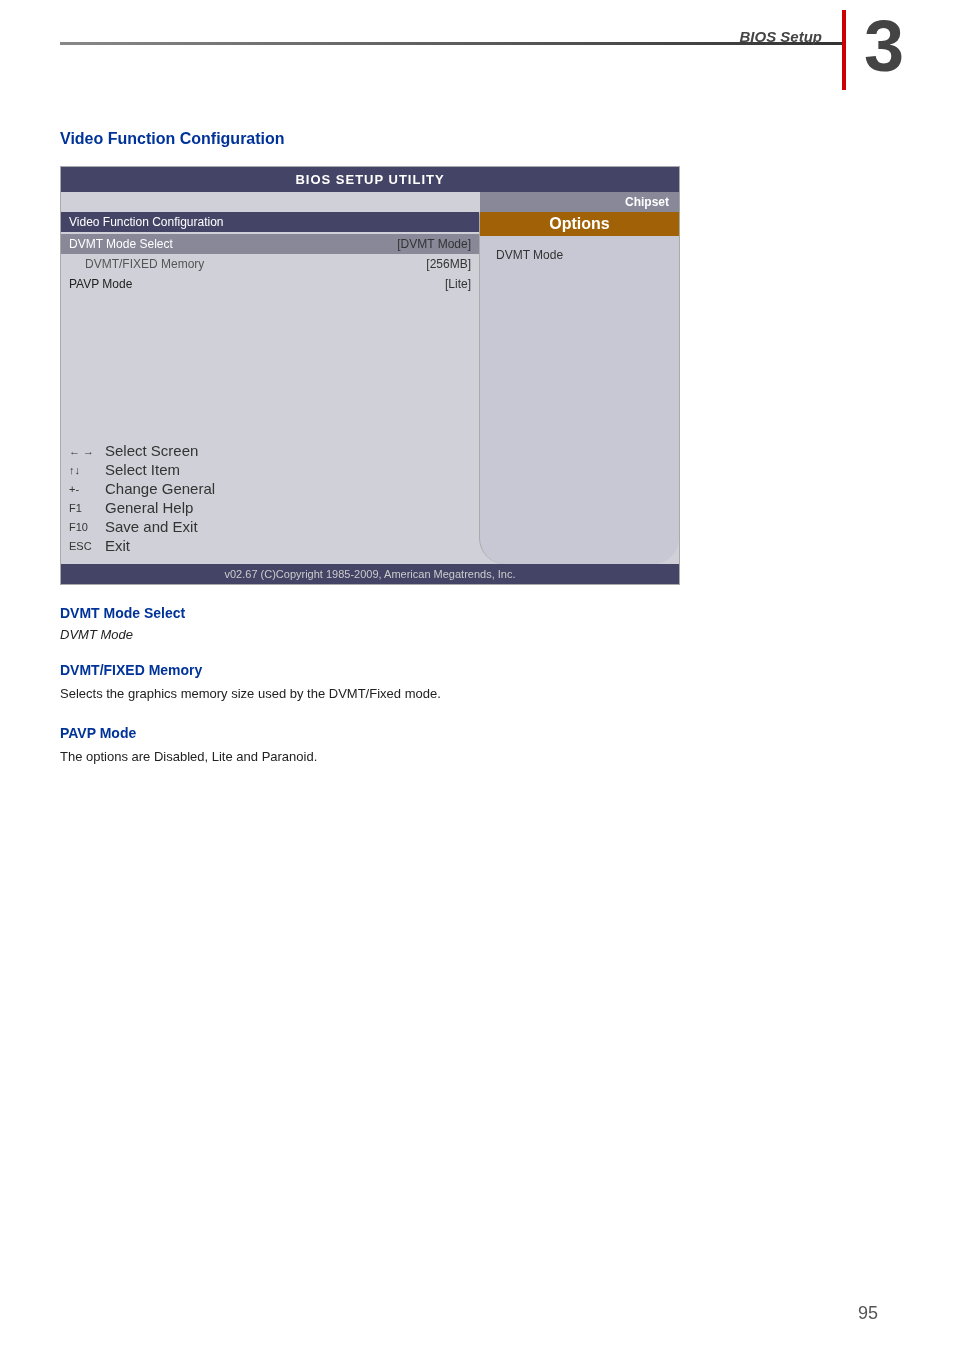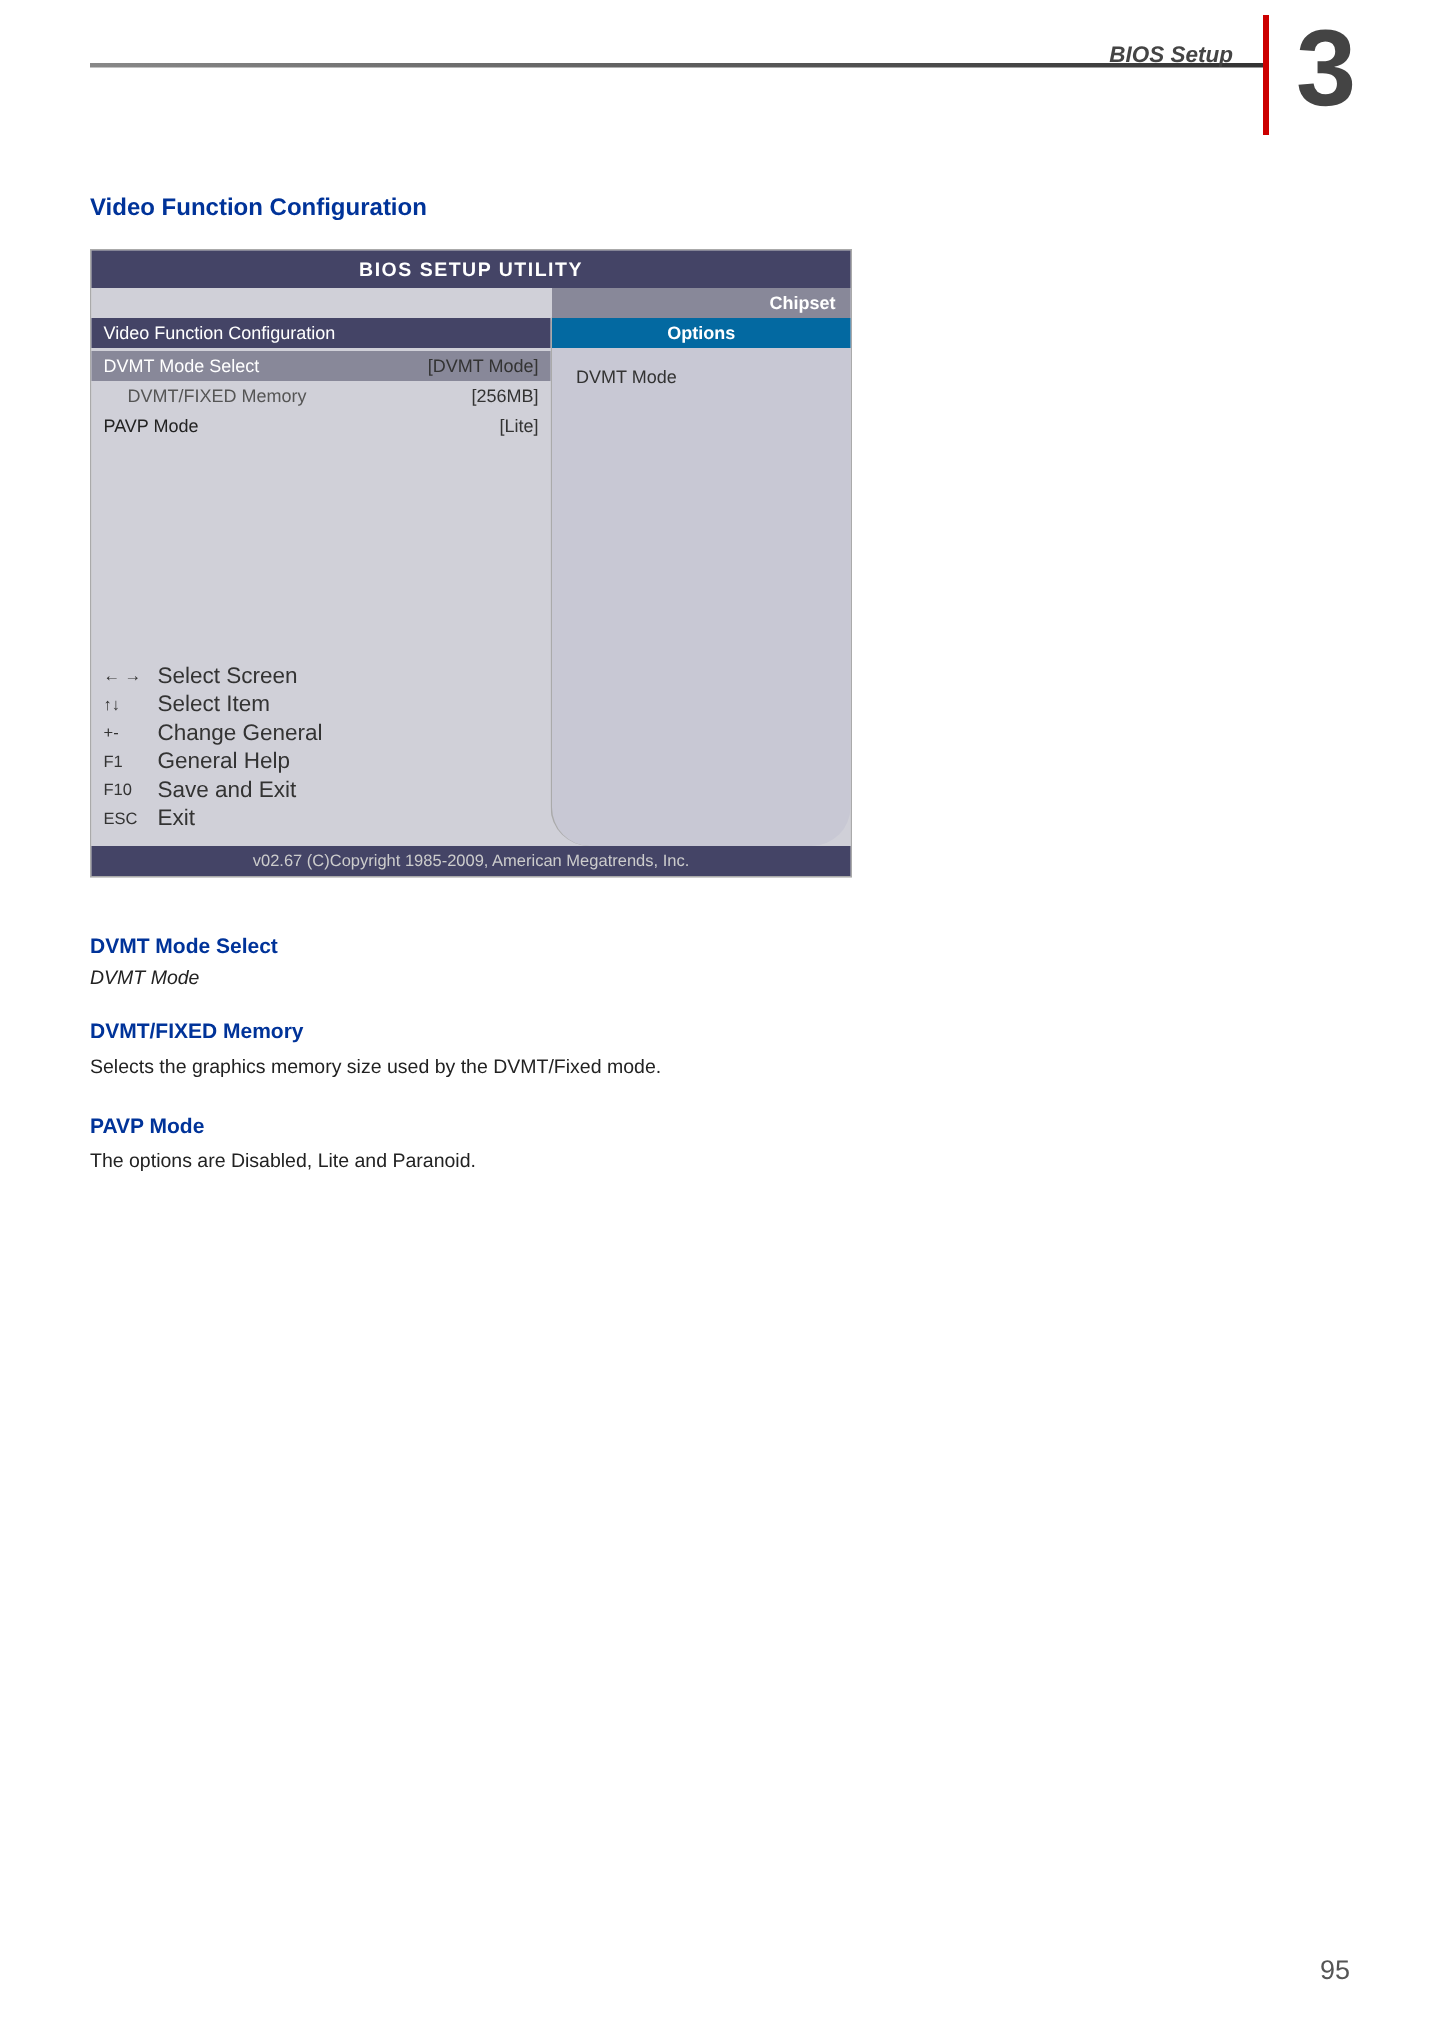--- a/index.html
+++ b/index.html
@@ -57,22 +57,22 @@
       font-size: 16px;
       font-weight: bold;
       color: #003399;
       margin-bottom: 18px;
     }
 
     
     .bios-box {
       border: 1px solid #aaa;
       background: #e8e8e8;
-      width: 508px;
-      margin-bottom: 37px;
+      width: 620px;
+      margin-bottom: 20px;
     }
     .bios-box-header {
       background: #444466;
       color: #fff;
       text-align: center;
       font-size: 13px;
       font-weight: bold;
       padding: 5px 0;
       letter-spacing: 1px;
     }
@@ -126,23 +126,23 @@
       color: #555;
     }
     .bios-row.indented {
       background: transparent;
     }
     .row-label { flex: 1; }
     .row-value { color: #333; }
 
     
     .options-bar {
-      background: #0369a1;
-      color: #fff;
-      font-size: 12px;
+      background: #a16207;
+      color: #fff;
+      font-size: 16px;
       font-weight: bold;
       text-align: center;
       padding: 3px 23px;
     }
     .options-content {
       padding: 8px;
       font-size: 12px;
       color: #333;
       min-height: 80px;
     }
@@ -203,21 +203,21 @@
       font-style: italic;
       font-size: 13px;
       color: #222;
       margin-bottom: 2px;
     }
 
     
     .page-number {
       position: absolute;
       bottom: 30px;
-      right: 54px;
+      right: 76px;
       font-size: 18px;
       color: #555;
     }
   </style>
 </head>
 <body>
 
 <div style="position:relative; height:70px;">
   <div class="top-bar-line"></div>
   <div class="bios-setup-label">BIOS Setup</div>

